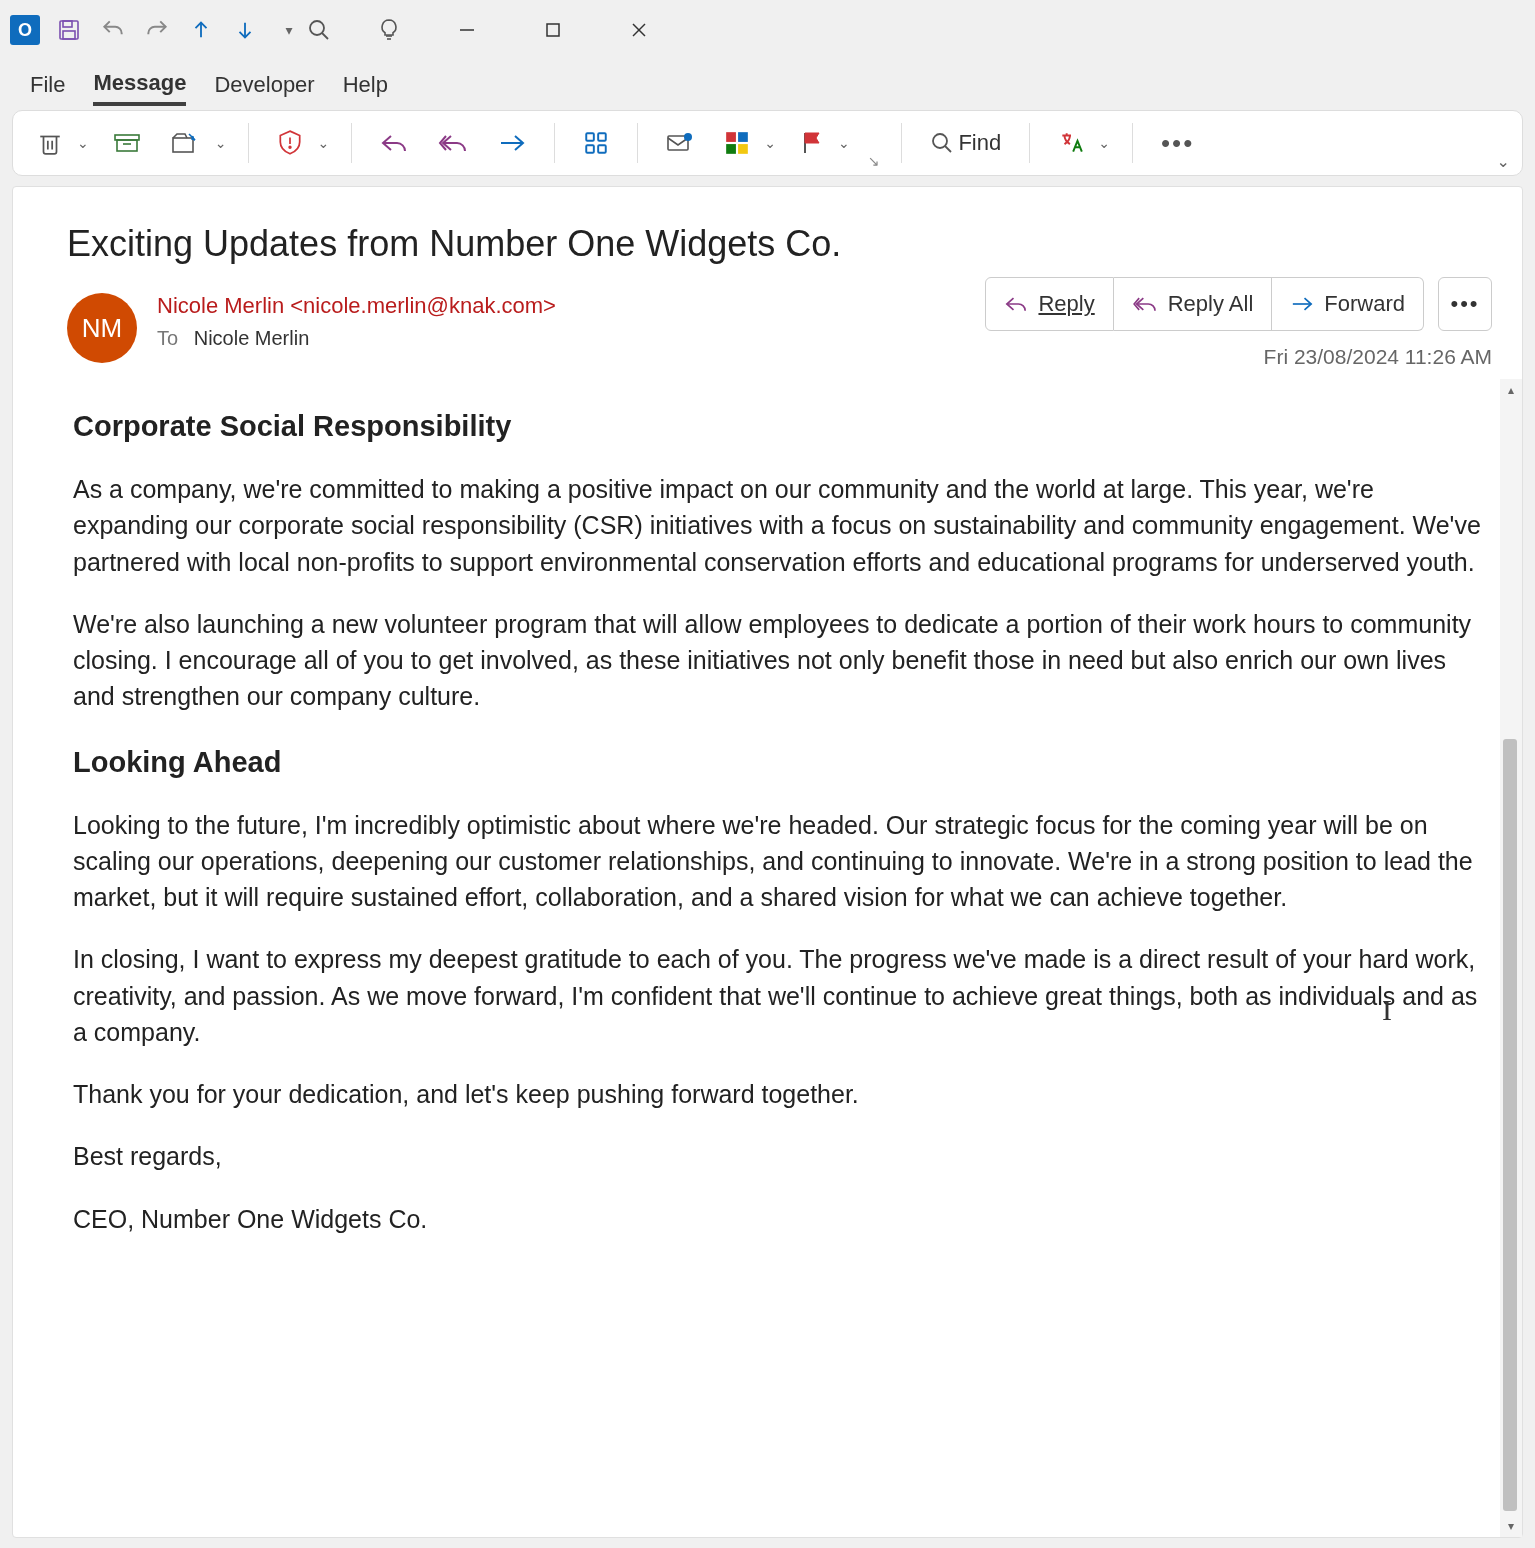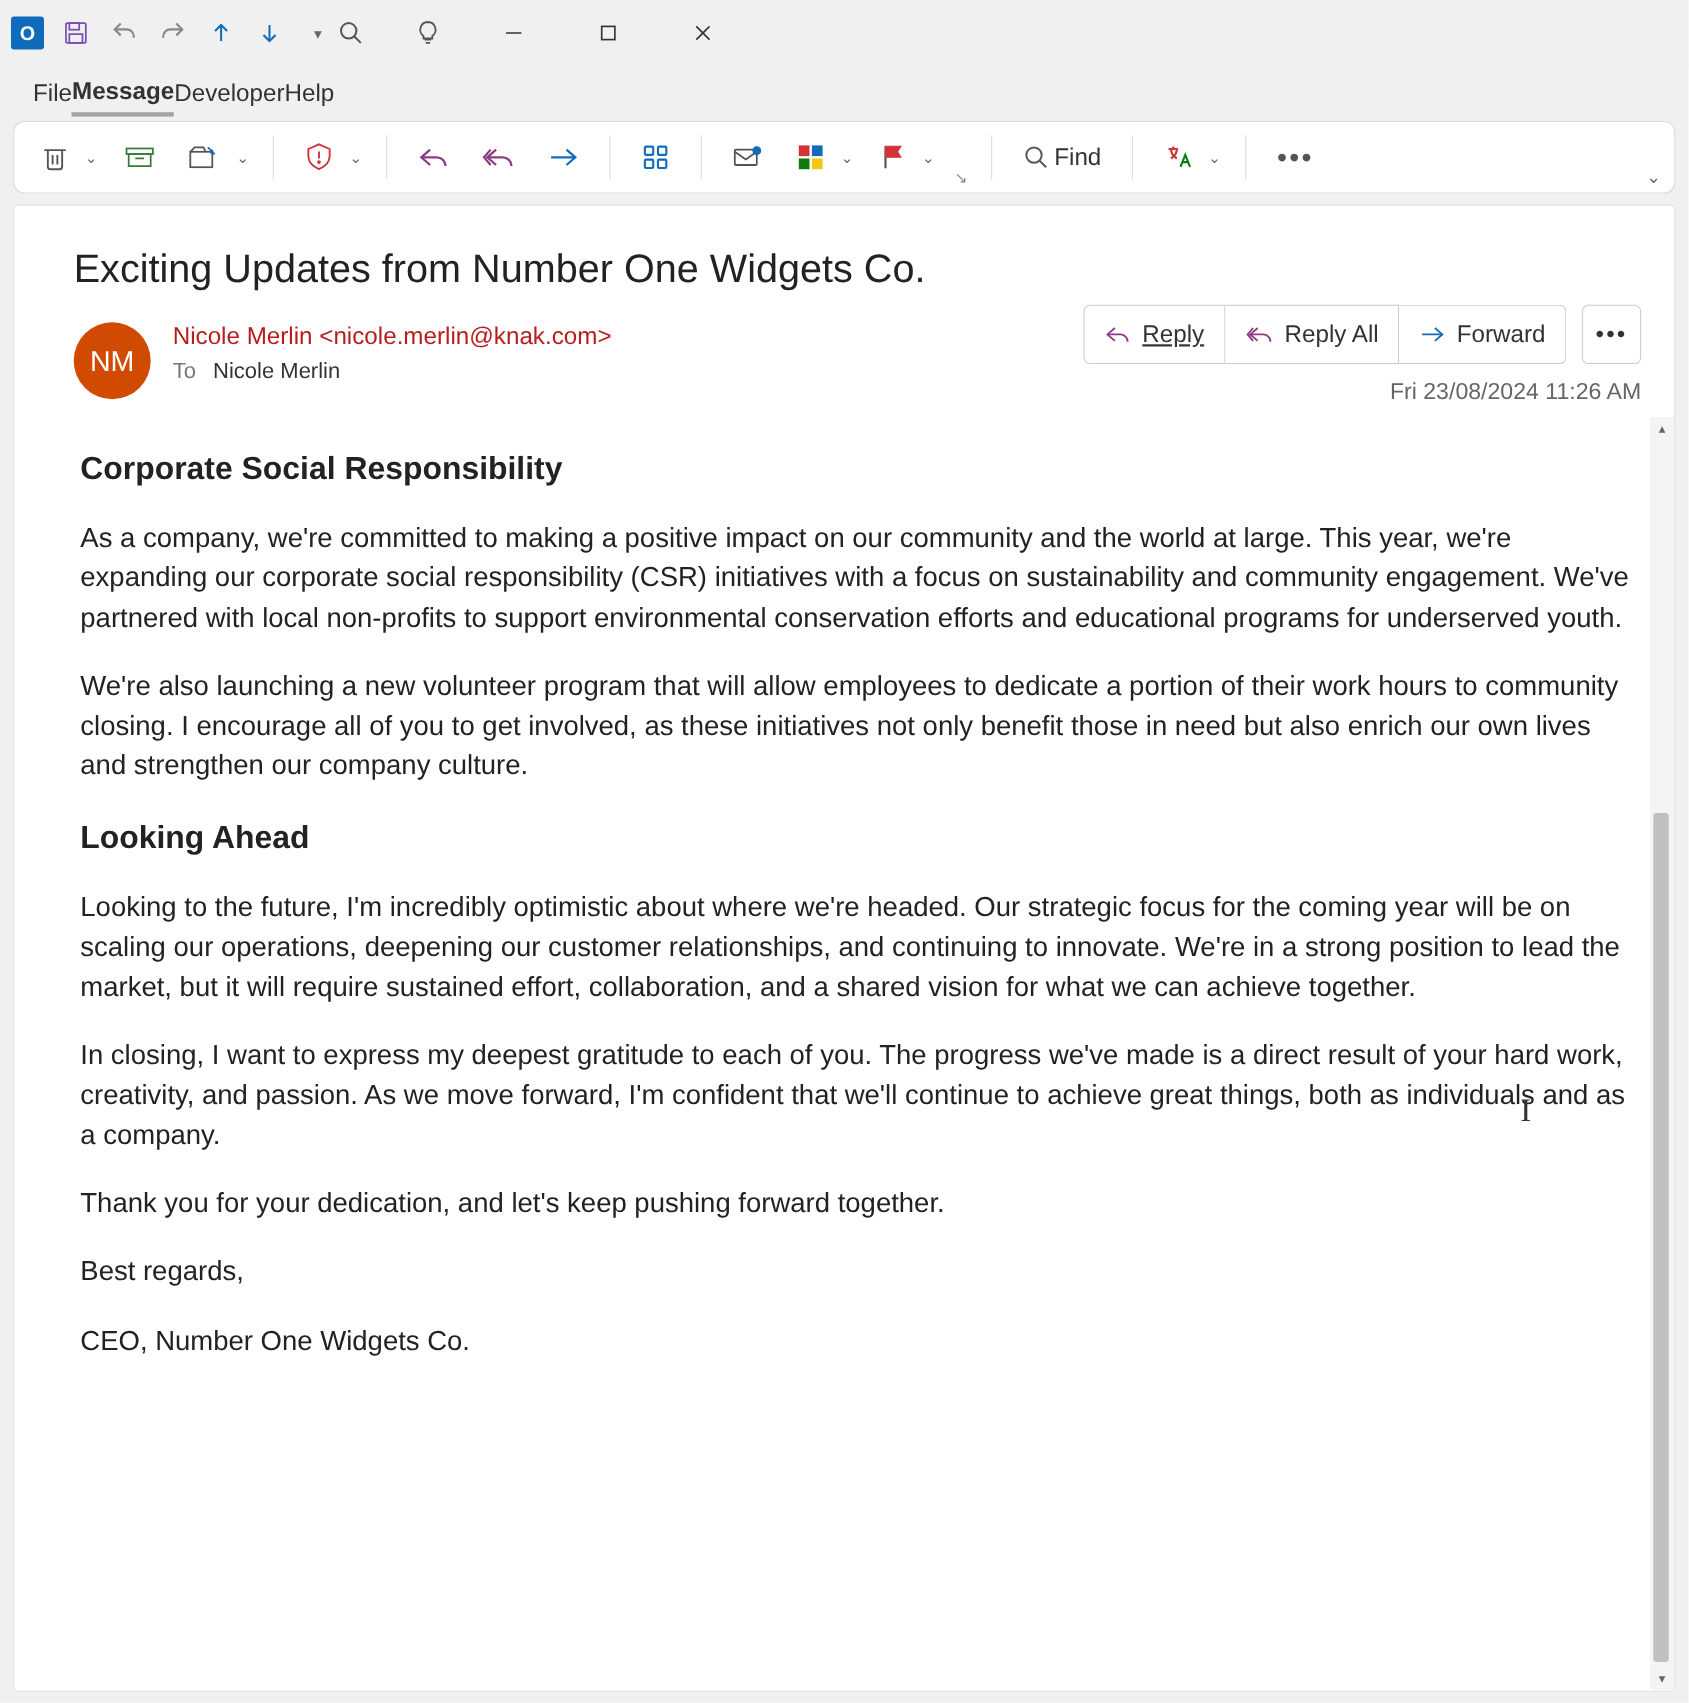--- a/index.html
+++ b/index.html
@@ -8,23 +8,23 @@
 
 .titlebar { height: 60px; background: #f0f0f0; display: flex; align-items: center; padding: 0 10px; }
 .titlebar .qat { display: flex; align-items: center; gap: 14px; }
 .tb-icon { width: 30px; height: 30px; display: flex; align-items: center; justify-content: center; font-size: 24px; color: #555; }
 .o-icon { width: 30px; height: 30px; background: #0f6cbd; display: flex; align-items: center; justify-content: center; color: white; font-weight: bold; font-size: 18px; border-radius: 3px; }
 .titlebar .title { flex: 1; text-align: left; padding-left: 34px; font-size: 23px; color: #333; }
 .titlebar .controls { display: flex; align-items: center; gap: 40px; padding-right: 20px; }
 .win-ctl { width: 46px; height: 40px; display: flex; align-items: center; justify-content: center; font-size: 20px; color: #333; }
 
 
-.menutabs { height: 50px; display: flex; align-items: center; padding: 0 30px; font-size: 22px; }
+.menutabs { height: 50px; display: flex; align-items: center; gap: 28px; padding: 0 30px; font-size: 22px; }
 .menutabs .tab { padding: 6px 0; color: #333; }
-.menutabs .tab.active { font-weight: 600; border-bottom: 4px solid #a3a3a3; }
+.menutabs .tab.active { font-weight: 600; border-bottom: 4px solid #404040; }
 
 
 .ribbon-wrap { padding: 0 12px 10px 12px; }
 .ribbon { background: white; border: 1px solid #ddd; border-radius: 10px; height: 66px; display: flex; align-items: center; padding: 0 18px; gap: 18px; position: relative; }
 .r-btn { height: 40px; display: flex; align-items: center; font-size: 26px; color: #555; padding: 0 6px; }
 .r-sep { width: 1px; height: 40px; background: #ddd; margin: 0 4px; }
 .r-dd { font-size: 14px; color: #666; margin-left: -10px; }
 .find-label { font-size: 22px; color: #333; margin-left: 4px; }
 .ribbon-expand { position: absolute; right: 12px; bottom: 4px; font-size: 16px; color: #666; }
 .dlg-launch { font-size: 14px; color: #888; align-self: flex-end; margin-bottom: 6px; }

